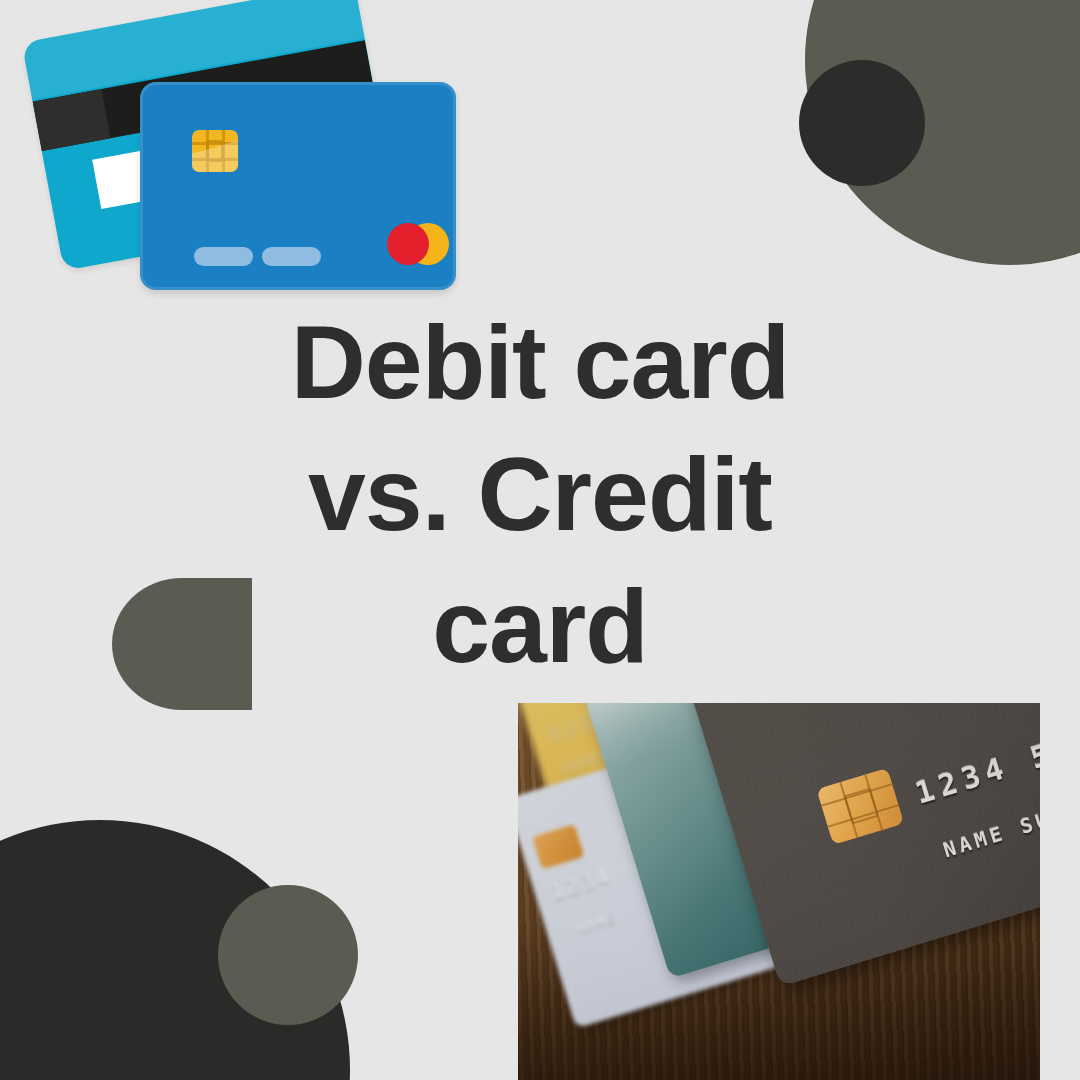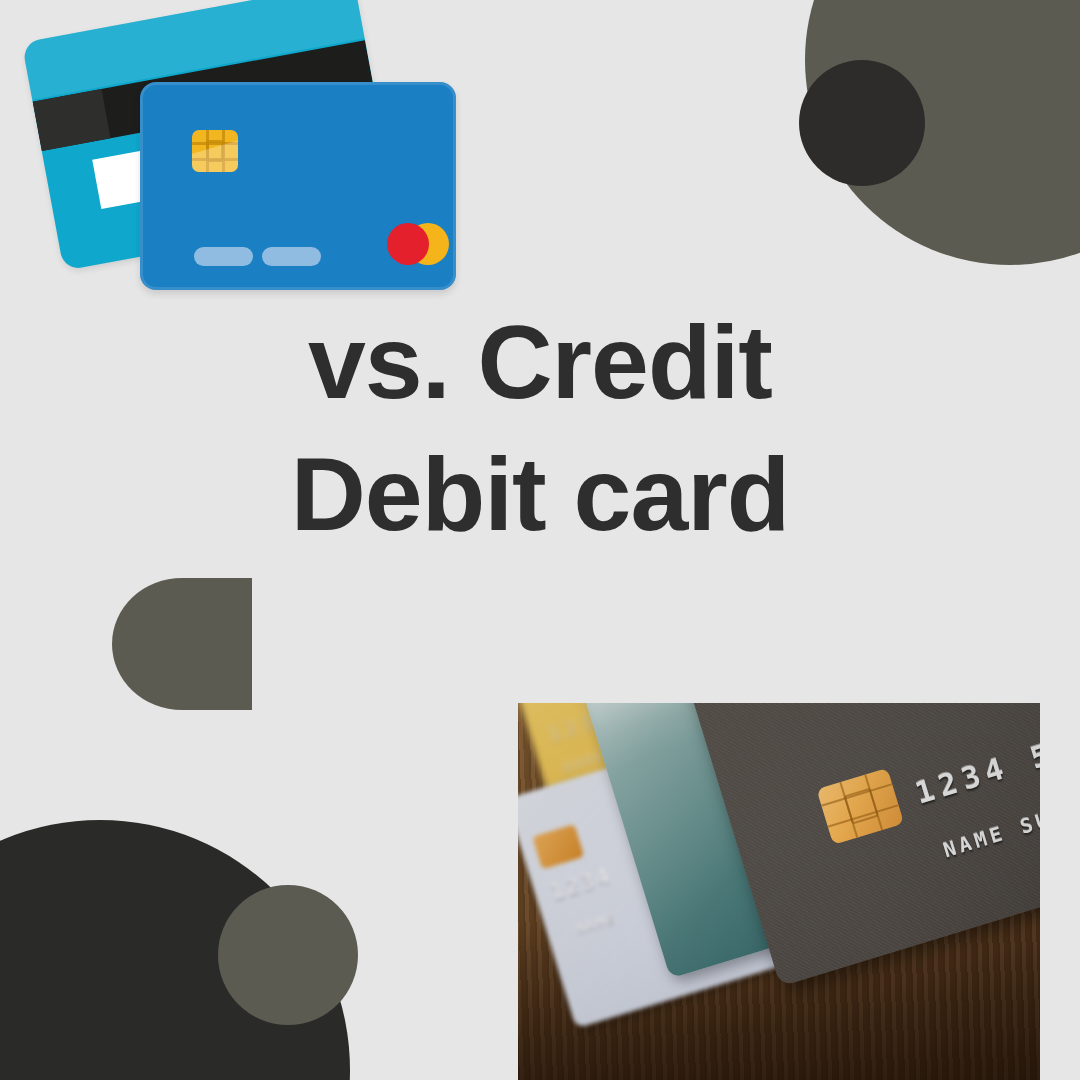--- a/index.html
+++ b/index.html
@@ -389,22 +389,23 @@
       <div class="illus-bar" id="illus-bar-2"></div>
 
       <div id="illus-mc">
         <div class="mc-circle mc-org"></div>
         <div class="mc-circle mc-red"></div>
       </div>
     </div>
   </div>
 
   <div id="headline">
+    <span class="hl-line">Debit card</span>
     <span class="hl-line">vs. Credit</span>
-    <span class="hl-line">Debit card</span>
+    <span class="hl-line">card</span>
   </div>
 
   <div id="photo">
     <div class="ph" id="ph-wood"></div>
     <div class="ph" id="ph-wood-dark"></div>
 
     <div class="ph softer-blur" id="ph-card-gold">
       <div class="emb-blur gold-num">1234 5678</div>
       <div class="emb-blur gold-name">NAME SURNAME</div>
     </div>

